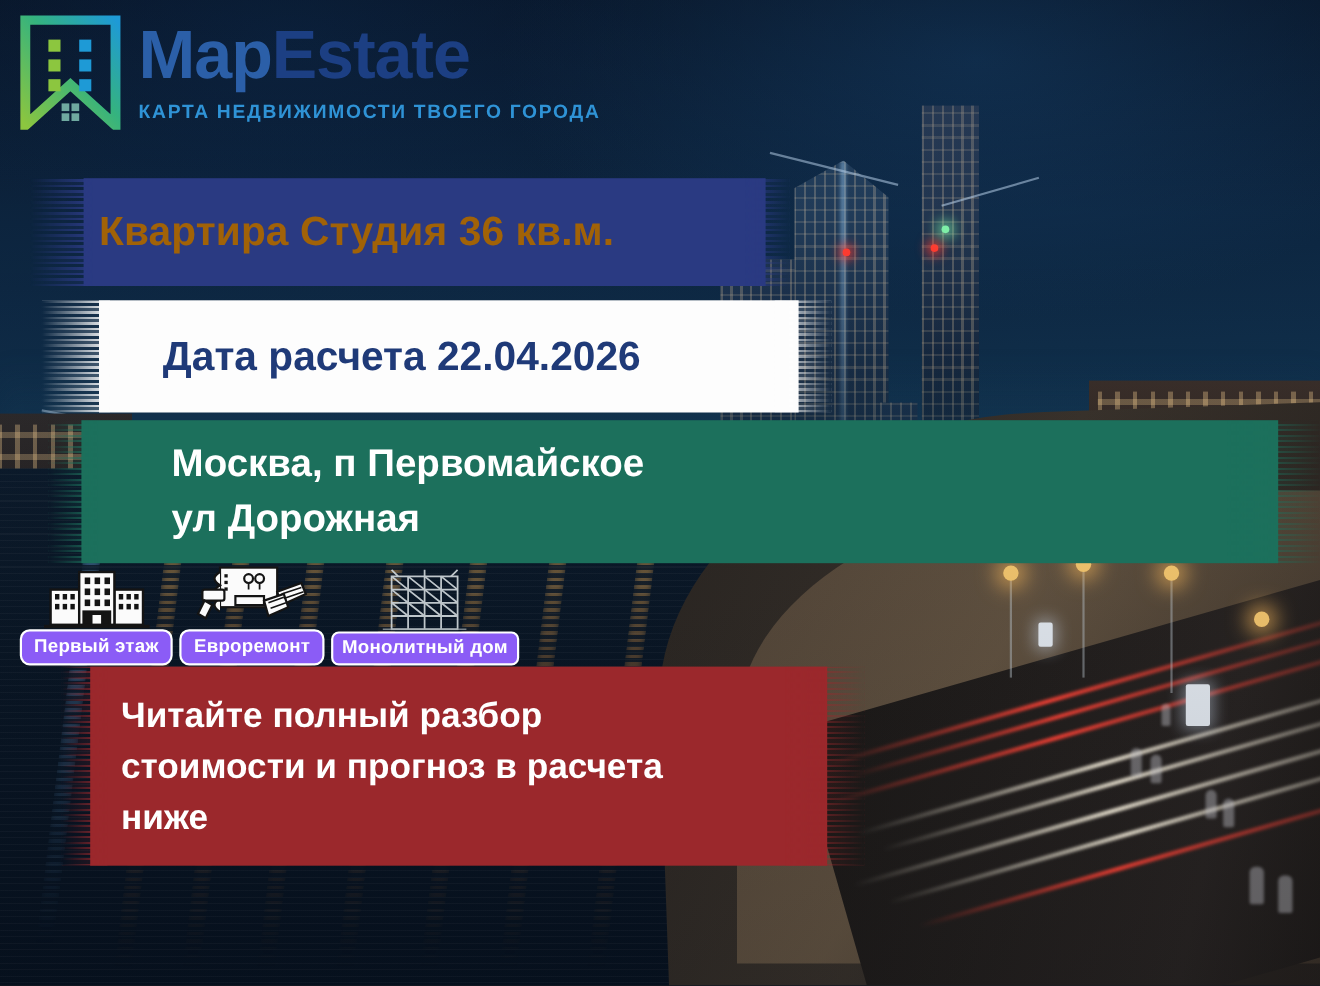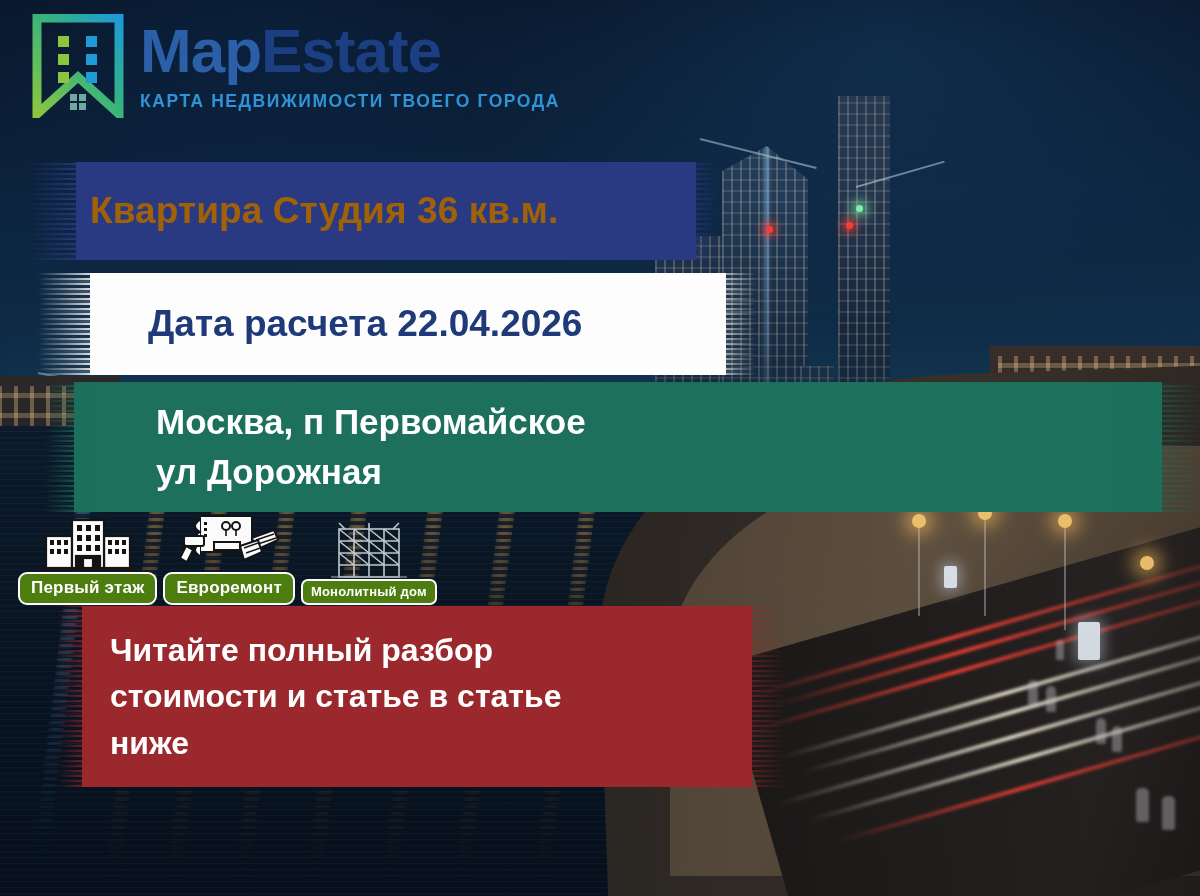--- a/index.html
+++ b/index.html
@@ -136,21 +136,21 @@
             background: rgba(225,225,230,.42); filter: blur(1.6px); }
   .billboard { position: absolute; background: #eef4fb; border-radius: 2px;
                box-shadow: 0 0 14px 4px rgba(220,235,255,.45); }
 
   .bg-dark-veil {
     position: absolute; inset: 0;
     background: linear-gradient(180deg, rgba(5,10,20,.25) 0%, rgba(5,10,20,0) 22%, rgba(3,7,14,.18) 100%);
   }
 
   
-  .logo { position: absolute; left: 30px; top: 14px; display: flex; align-items: center; gap: 14px; }
+  .logo { position: absolute; left: 16px; top: 14px; display: flex; align-items: center; gap: 14px; }
   .logo-mark { width: 96px; height: 104px; flex: none; }
   .logo-text { display: flex; flex-direction: column; justify-content: center; }
   .logo-word { font-size: 62px; font-weight: 700; letter-spacing: -1px; line-height: 1; }
   .logo-word .m { color: #2b5fa8; }
   .logo-word .e { color: #1c3f83; }
   .logo-tag {
     font-size: 17.5px; font-weight: 700; letter-spacing: 1.55px;
     color: #2f93d6; margin-top: 9px;
   }
 
@@ -224,25 +224,25 @@
     font-size: 32px; font-weight: 700; line-height: 1.44;
   }
 
   
   .badges { position: absolute; left: 18px; top: 512px; display: flex; align-items: flex-end; gap: 6px; z-index: 5; }
   .badge { position: relative; display: flex; flex-direction: column; align-items: center; }
   .badge-art { width: 104px; height: 64px; display: block; }
   .badge-art.wide { width: 118px; }
   .badge-pill {
     margin-top: -4px;
-    background: #4d7c0f; color: #fff; border: 2.5px solid #ffffff;
+    background: #8b5cf6; color: #fff; border: 2.5px solid #ffffff;
     border-radius: 9px; padding: 4px 11px 5px;
     font-size: 17px; font-weight: 700; letter-spacing: .2px; white-space: nowrap;
   }
-  .badge-pill.small { font-size: 13px; padding: 3px 8px 4px; border-width: 2px; border-radius: 7px; }
+  .badge-pill.small { font-size: 17px; padding: 3px 8px 4px; border-width: 2px; border-radius: 7px; }
 </style>
 </head>
 <body>
 
 <div id="poster">
 
   <div class="bg">
     <div class="sky"></div>
 
     <div class="tower tw-f">
@@ -477,18 +477,18 @@
     </div>
 
   </div>
 
   <div class="banner" id="b4">
     <div class="banner-body"></div>
     <div class="streaks"></div>
     <div class="streaks right"></div>
     <div class="banner-txt">
       <div>Читайте полный разбор</div>
-      <div>стоимости и статье в статье</div>
+      <div>стоимости и прогноз в расчета</div>
       <div>ниже</div>
     </div>
   </div>
 
 </div>
 
 </body></html>

